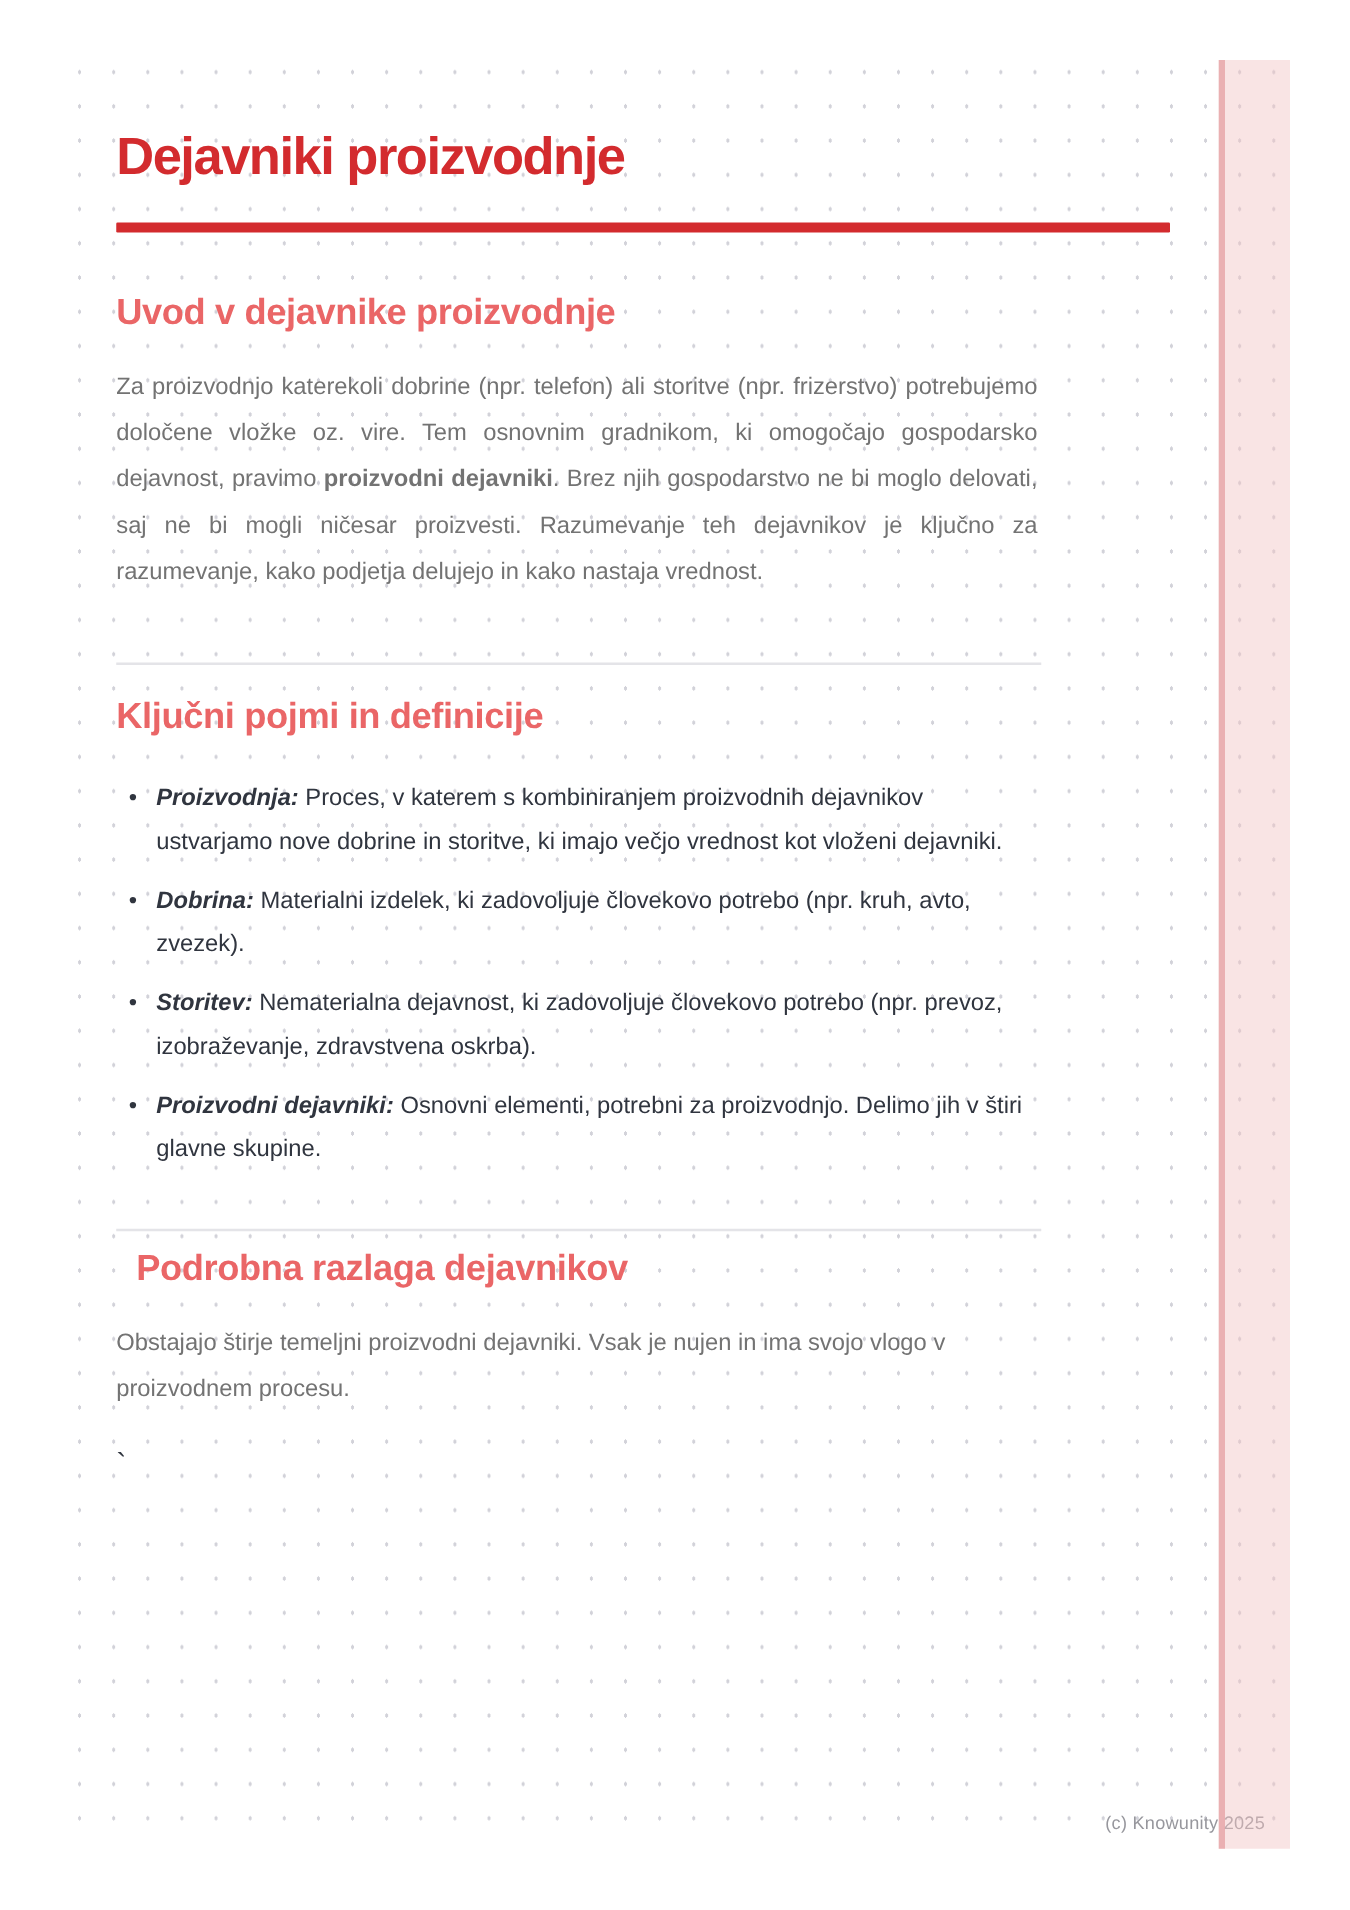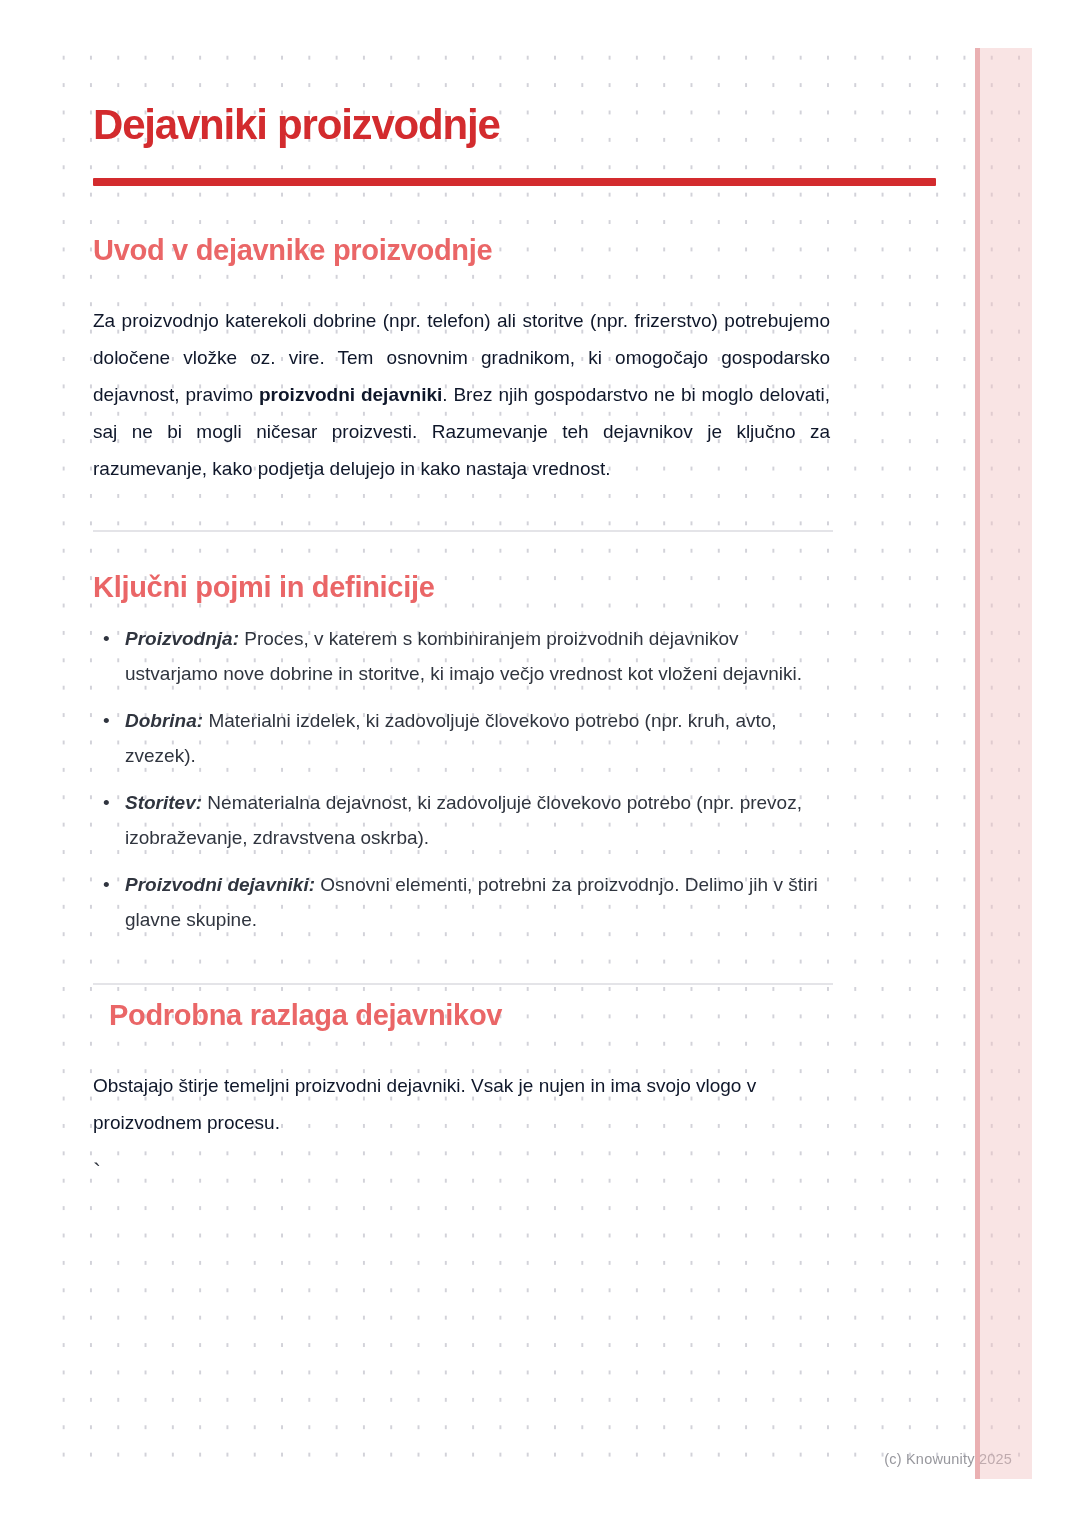--- a/index.html
+++ b/index.html
@@ -57,31 +57,30 @@
     position: absolute;
     left: 0;
     font-size: 29px;
     font-weight: 700;
     letter-spacing: -0.3px;
     color: #ea6667;
     line-height: 34px;
     white-space: nowrap;
   }
   .h-uvod     { top: 233px; }
-  .h-kljucni  { top: 570px; }
+  .h-kljucni  { top: 556px; }
   .h-podrobna { top: 998px; margin-left: 16px; }
 
   .body-par {
     position: absolute;
     left: 0;
     width: 737px;
     font-size: 19px;
     line-height: 37px;
-    color: #0f172a;
-    margin-top: 11px;
+    color: #737373;
   }
   .p-intro  { top: 291px; text-align: justify; }
   .p-detail { top: 1056px; }
 
   .bold-inline { font-weight: 700; }
 
   .divider {
     position: absolute;
     left: 0;
     width: 740px; height: 2px;

